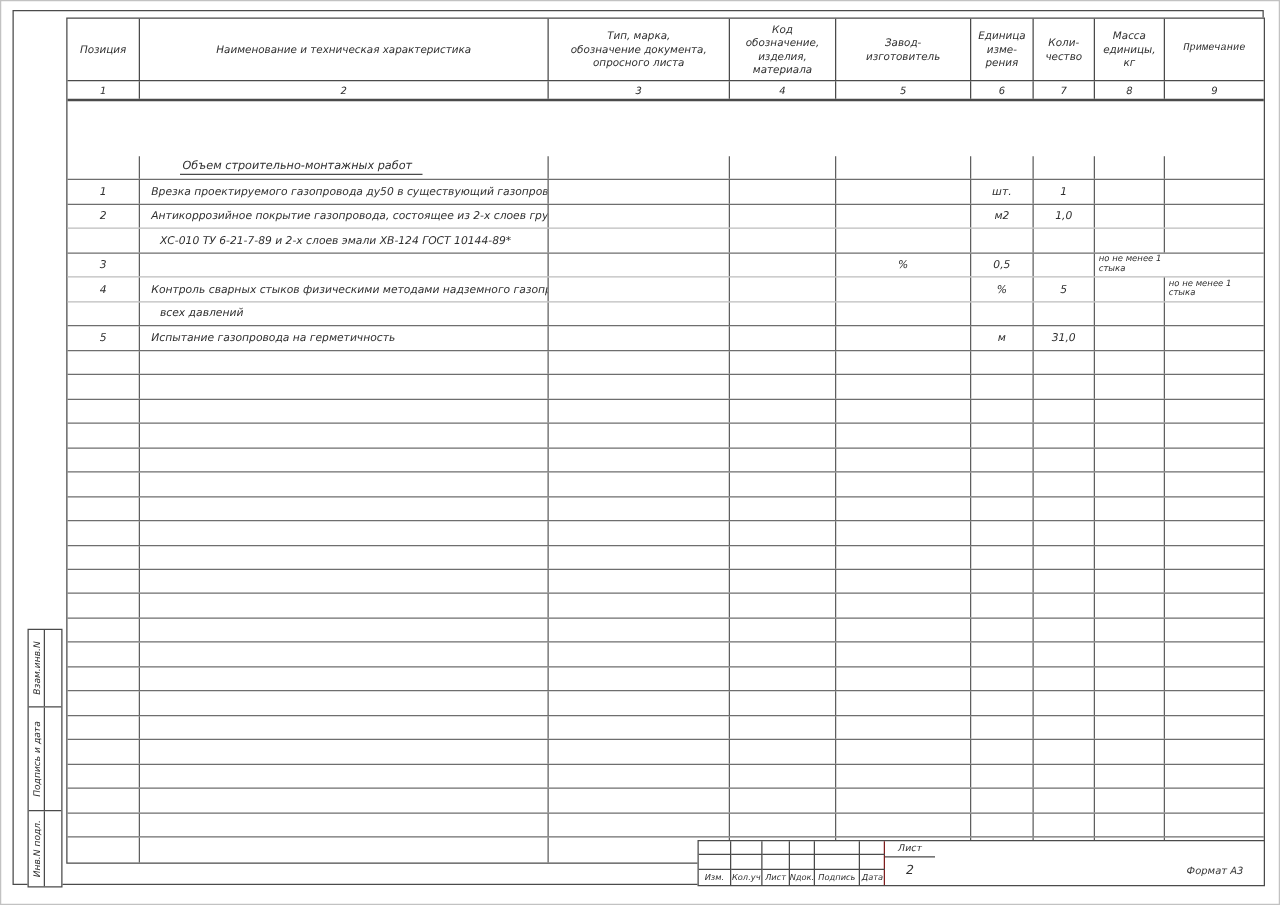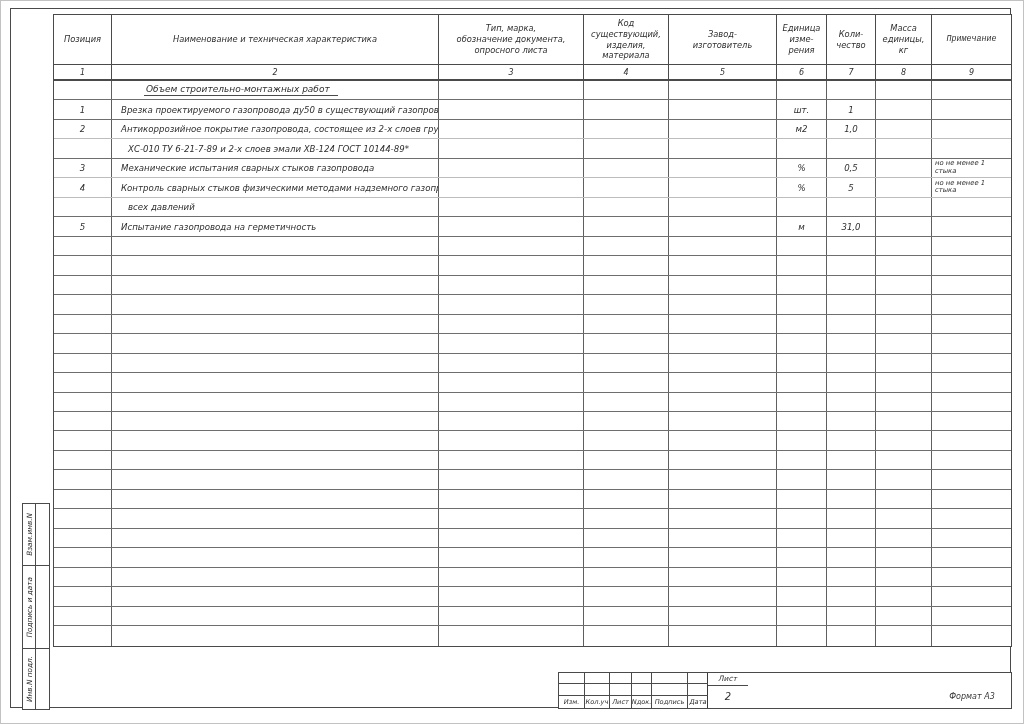--- a/index.html
+++ b/index.html
@@ -14,21 +14,21 @@
   
   .spec{position:absolute;left:53px;top:14px;width:959px;border:1.5px solid #4a4a4a;box-sizing:border-box;background:#fff;}
   .grid9{display:grid;grid-template-columns:58px 327px 145px 85px 108px 50px 49px 56px 1fr;}
   .thead{height:49px;border-bottom:1.5px solid #4a4a4a;}
   .th{border-right:1px solid #4a4a4a;display:flex;align-items:center;justify-content:center;
       text-align:center;font-size:8.3px;line-height:1.3;white-space:pre-line;box-sizing:border-box;padding:1px;}
   .th:last-child{border-right:none;font-family:Liberation Mono, monospace;}
   .tnums{height:14px;border-bottom:2px solid #4a4a4a;}
   .tn{border-right:1px solid #4a4a4a;display:flex;align-items:center;justify-content:center;font-size:8px;box-sizing:border-box;}
   .tn:last-child{border-right:none;}
-  .tbody{display:block;}
+  .tbody{display:block;margin-top:44px;}
   .trow{height:19.47px;border-bottom:1px solid #6e6e6e;box-sizing:border-box;}
   .trow.light{border-bottom:1px solid #bdbdbd;}
   .trow:last-child{border-bottom:none;}
   .td{border-right:1px solid #5f5f5f;box-sizing:border-box;display:flex;align-items:center;
       font-size:8.6px;overflow:hidden;white-space:nowrap;}
   .td:last-child{border-right:none;}
   .td.c1,.td.c6,.td.c7,.td.c8{justify-content:center;}
   .td.c2{padding-left:9px;}
   .td.c2.cont{padding-left:16px;}
   .td.c2.sec{padding-left:32px;}
@@ -67,21 +67,21 @@
   <div class="frame"></div>
 
   <div class="spec">
     <div class="thead grid9">
       <div class="th">Позиция</div>
       <div class="th">Наименование и техническая характеристика</div>
       <div class="th">Тип, марка,
 обозначение документа,
 опросного листа</div>
       <div class="th">Код
-существующий,
+обозначение,
 изделия,
 материала</div>
       <div class="th">Завод-
 изготовитель</div>
       <div class="th">Единица
 изме-
 рения</div>
       <div class="th">Коли-
 чество</div>
       <div class="th">Масса
@@ -142,21 +142,20 @@
           <div class="td c3"></div>
           <div class="td c4"></div>
           <div class="td c5"></div>
           <div class="td c6"></div>
           <div class="td c7"></div>
           <div class="td c8"></div>
           <div class="td c9"></div>
         </div>
         <div class="trow grid9 light">
           <div class="td c1">3</div>
-          <div class="td c2">Механические испытания сварных стыков газопровода</div>
           <div class="td c3"></div>
           <div class="td c4"></div>
           <div class="td c5"></div>
           <div class="td c6">%</div>
           <div class="td c7">0,5</div>
           <div class="td c8"></div>
           <div class="td c9">но не менее 1
 стыка</div>
         </div>
         <div class="trow grid9 light">

